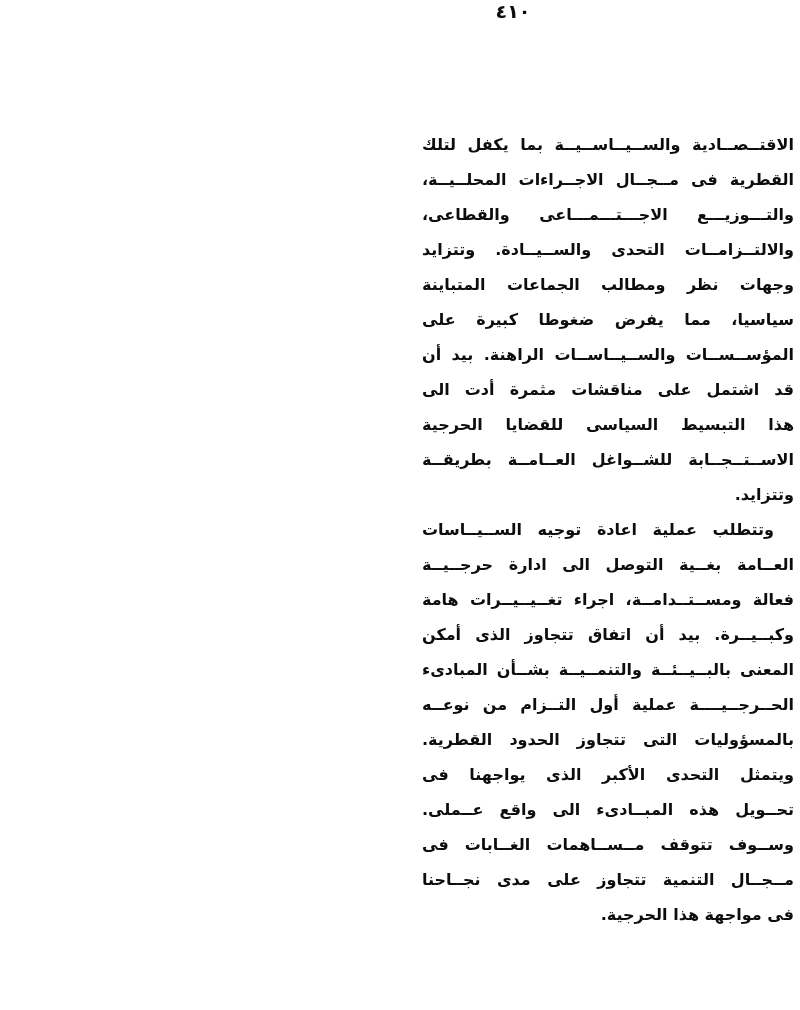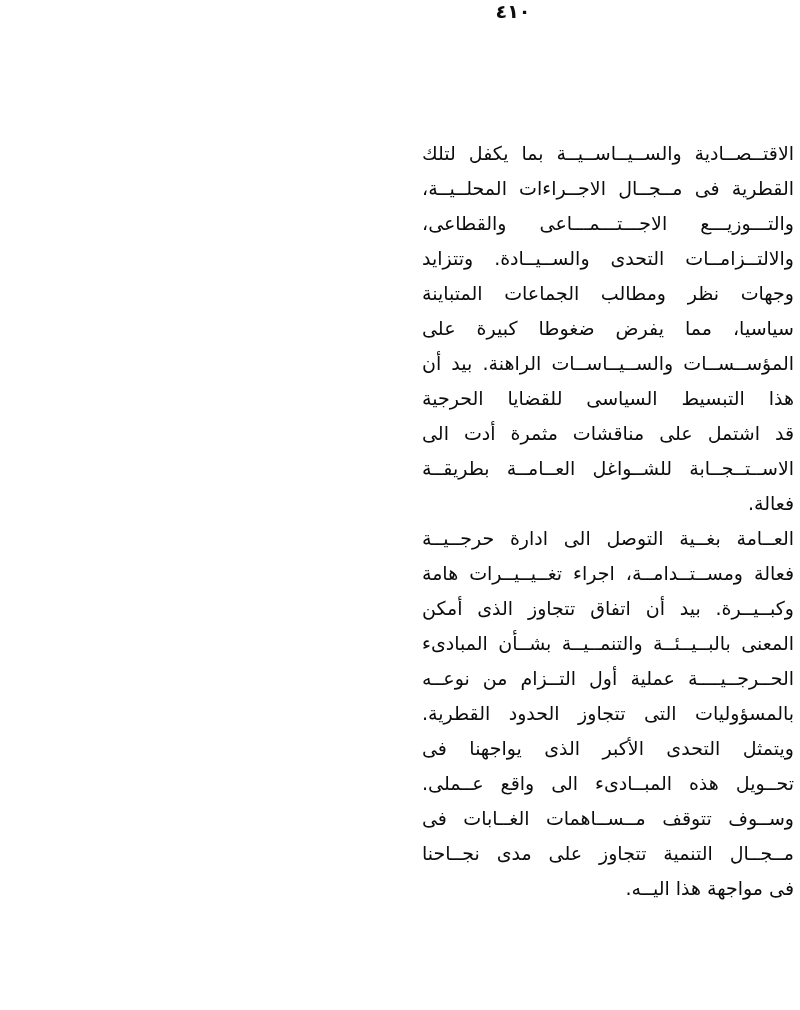--- a/index.html
+++ b/index.html
@@ -22,26 +22,26 @@
     left: 390px;
     width: 48px;
     text-align: center;
     font-size: 19px;
     font-weight: bold;
     direction: rtl;
     letter-spacing: 2px;
   }
   .text-column {
     position: absolute;
-    top: 136px;
+    top: 127px;
     right: 6px;
     width: 372px;
     direction: rtl;
-    font-size: 19px;
-    font-weight: normal;
+    font-size: 16px;
+    font-weight: bold;
     -webkit-font-smoothing: none;
   }
   .line {
     height: 35px;
     line-height: 35px;
     white-space: nowrap;
     text-align: justify;
     text-align-last: justify;
     overflow: visible;
   }
@@ -61,31 +61,32 @@
 
   <div class="text-column">
 
     <div class="line">الاقتــصــادية والســيــاســيــة بما يكفل لتلك</div>
     <div class="line">القطرية فى مــجــال الاجــراءات المحلــيــة،</div>
     <div class="line">والتـــوزيـــع الاجـــتـــمـــاعى والقطاعى،</div>
     <div class="line">والالتــزامــات التحدى والســيــادة. وتتزايد</div>
     <div class="line">وجهات نظر ومطالب الجماعات المتباينة</div>
     <div class="line">سياسيا، مما يفرض ضغوطا كبيرة على</div>
     <div class="line">المؤســســات والســيــاســات الراهنة. بيد أن</div>
+    <div class="line">قد اشتمل على مناقشات مثمرة أدت الى</div>
     <div class="line">هذا التبسيط السياسى للقضايا الحرجية</div>
-    <div class="line">قد اشتمل على مناقشات مثمرة أدت الى</div>
     <div class="line">الاســتــجــابة للشــواغل العــامــة بطريقــة</div>
-    <div class="line para-end">فعالة.</div>
+    <div class="line para-end">وتتزايد.</div>
 
+    <div class="line para-indent">وتتطلب عملية اعادة توجيه الســيــاسات</div>
     <div class="line">العــامة بغــية التوصل الى ادارة حرجــيــة</div>
     <div class="line">فعالة ومســتــدامــة، اجراء تغــيــيــرات هامة</div>
     <div class="line">وكبــيــرة. بيد أن اتفاق تتجاوز الذى أمكن</div>
     <div class="line">المعنى بالبــيــئــة والتنمــيــة بشــأن المبادىء</div>
     <div class="line">الحــرجــيــــة عملية أول التــزام من نوعــه</div>
     <div class="line">بالمسؤوليات التى تتجاوز الحدود القطرية.</div>
     <div class="line">ويتمثل التحدى الأكبر الذى يواجهنا فى</div>
     <div class="line">تحــويل هذه المبــادىء الى واقع عــملى.</div>
     <div class="line">وســوف تتوقف مــســاهمات الغــابات فى</div>
     <div class="line">مــجــال التنمية تتجاوز على مدى نجــاحنا</div>
-    <div class="line para-end">فى مواجهة هذا اليــه.</div>
+    <div class="line para-end">فى مواجهة هذا الحرجية.</div>
   </div>
 
 </div>
 
 </body></html>

